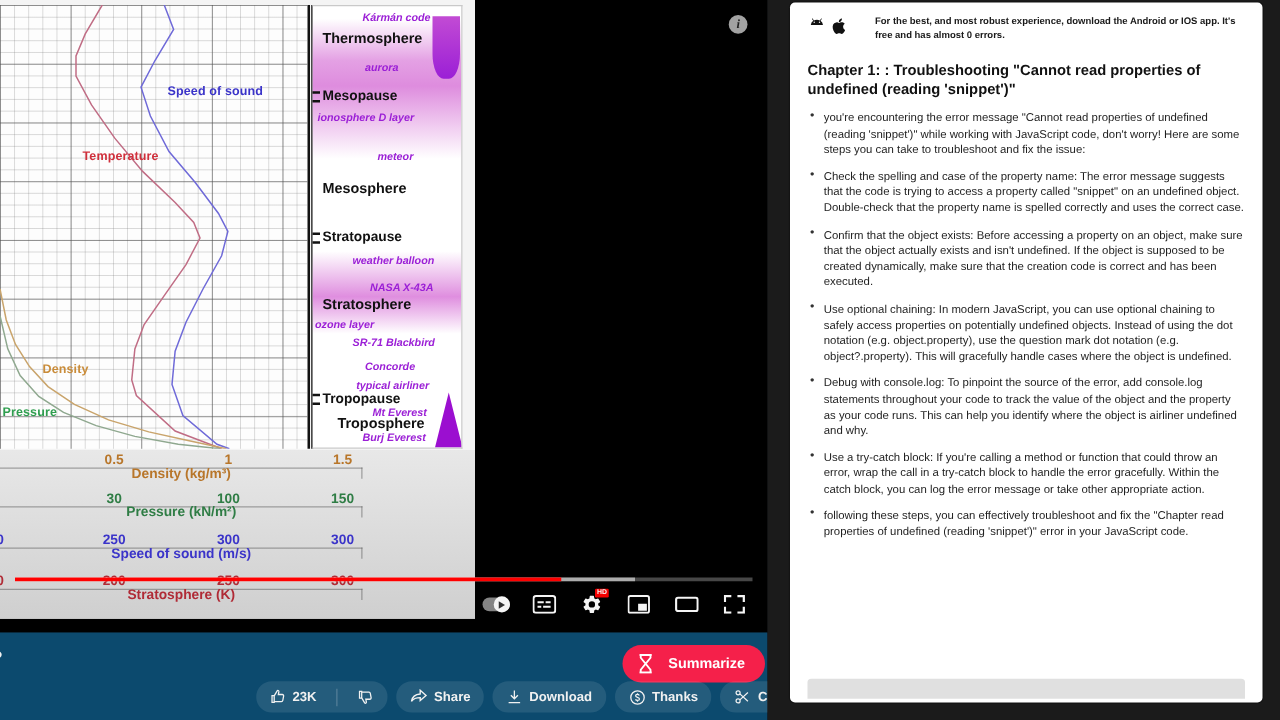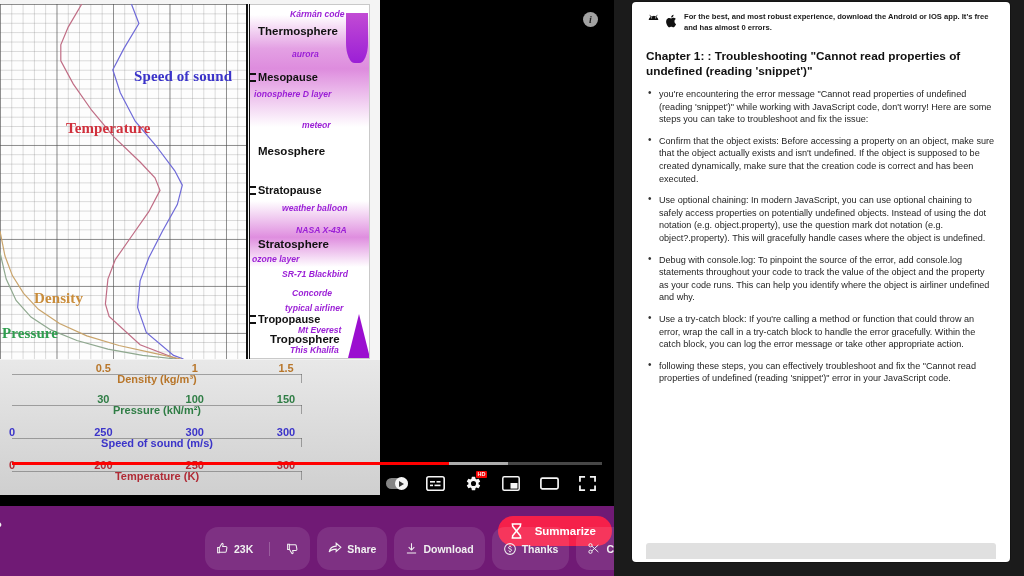--- a/index.html
+++ b/index.html
@@ -38,22 +38,22 @@
   }
   .grid-major {
     background-image:
       linear-gradient(to right, rgba(80,80,80,.55) 1px, transparent 1px),
       linear-gradient(to bottom, rgba(80,80,80,.55) 1px, transparent 1px);
     background-size: 56.5px 47px;
   }
   .plot svg { position: absolute; inset: 0; }
 
   .curve-label {
-    position: absolute; font-weight: bold; font-size: 15px;
-    letter-spacing: .1px; white-space: nowrap; font-family: Liberation Serif, serif;
+    position: absolute; font-weight: bold; font-size: 10px;
+    letter-spacing: .1px; white-space: nowrap;
   }
   .lbl-sos { left: 134px; top: 64px; color: #3b34c9; }
   .lbl-temp { left: 66px; top: 116px; color: #d0303c; }
   .lbl-dens { left: 34px; top: 286px; color: #c98c3a; }
   .lbl-pres { left: 2px; top: 321px; color: #2f9e4f; }
 
   
   .strip {
     position: absolute; left: 250px; top: 4px; width: 120px; height: 355px;
     background: #fff; border: 1px solid #c9c9c9; border-left: none;
@@ -100,21 +100,21 @@
     width: 0; height: 0;
     border-left: 11px solid transparent; border-right: 11px solid transparent;
     border-bottom: 44px solid #9b0fd0;
   }
 
   
   .axes {
     position: absolute; left: 0; top: 360px; width: 380px; height: 135px;
     background: linear-gradient(to bottom, #e8e8e8, #cfcfcf);
   }
-  .axis-row { position: absolute; left: 12px; width: 290px; height: 33px; padding-left: 23px; }
+  .axis-row { position: absolute; left: 0; width: 290px; height: 33px; padding-left: 23px; }
   .axis-line {
     position: absolute; left: 0; top: 12px; width: 100%; height: 1px;
     background: rgba(90,90,90,.5);
   }
   .axis-line::after {
     content: ""; position: absolute; right: 0; top: 0; width: 1px; height: 9px;
     background: rgba(90,90,90,.5);
   }
   .tick {
     position: absolute; top: 0px; transform: translateX(-50%);
@@ -172,59 +172,59 @@
   }
   .hd-badge {
     position: absolute; right: 3px; top: 5px; background: #f00; color: #fff;
     font-size: 5.5px; font-weight: bold; padding: 0 1.5px; border-radius: 1px;
     line-height: 7px;
   }
 
   
   .below {
     position: absolute; left: 0; top: 506px; width: 614px; height: 70px;
-    background: #701a75;
+    background: #0c4a6e;
   }
   .video-title {
     position: absolute; left: -12px; top: 12px;
     color: #f1f1f1; font-size: 15px; font-weight: bold;
   }
   .summarize-btn {
     position: absolute; right: 2px; top: 10px;
     height: 30px; padding: 0 16px 0 12px;
     background: #f5204a; border-radius: 16px;
     display: flex; align-items: center; gap: 12px;
     color: #fff; font-size: 11.5px; font-weight: bold;
   }
   .action-row {
     position: absolute; left: 205px; bottom: 6px;
     display: flex; align-items: center; gap: 7px;
   }
   .pill {
-    height: 43px; border-radius: 13px; background: rgba(255,255,255,.1);
+    height: 25px; border-radius: 13px; background: rgba(255,255,255,.1);
     display: flex; align-items: center; gap: 5px; padding: 0 11px;
     color: #f1f1f1; font-size: 10.5px; font-weight: bold; white-space: nowrap;
   }
   .pill.split { padding: 0; }
   .pill .seg { display: flex; align-items: center; gap: 5px; padding: 0 11px; height: 100%; }
   .pill .divider { width: 1px; height: 14px; background: rgba(255,255,255,.22); }
   .pill.round { padding: 0; width: 25px; justify-content: center; }
 
   
   .right-gutter {
     position: absolute; left: 614px; top: 0; width: 410px; height: 576px;
     background: #1b1b1b;
   }
   .doc-panel {
     position: absolute; left: 18px; top: 2px; width: 378px; height: 560px;
     background: #fff; border-radius: 4px; overflow: hidden;
     box-shadow: 0 0 0 1px rgba(0,0,0,.25);
   }
   .doc-inner { padding: 8px 14px 0 14px; }
-  .app-promo { display: flex; align-items: flex-start; gap: 7px; padding: 2px 0 6px 0; }
+  .app-promo { display: flex; align-items: flex-start; gap: 23px; padding: 2px 0 6px 0; }
   .promo-icons { display: flex; gap: 4px; padding-top: 2px; flex: 0 0 auto; }
   .promo-text {
     font-size: 7.6px; line-height: 10.5px; color: #1a1a1a; font-weight: bold;
   }
   .doc-title {
     font-size: 11.8px; font-weight: bold; color: #111;
     line-height: 15px; margin: 10px 0 9px 0;
   }
   .bullets { list-style: none; }
   .bullets li {
@@ -292,21 +292,21 @@
             <div class="item" style="left: 42px; top: 44px;">aurora</div>
             <div class="item" style="left: 4px; top: 84px;">ionosphere D layer</div>
             <div class="item" style="left: 52px; top: 115px;">meteor</div>
             <div class="item" style="left: 32px; top: 198px;">weather balloon</div>
             <div class="item" style="left: 46px; top: 220px;">NASA X-43A</div>
             <div class="item" style="left: 2px; top: 249px;">ozone layer</div>
             <div class="item" style="left: 32px; top: 264px;">SR-71 Blackbird</div>
             <div class="item" style="left: 42px; top: 283px;">Concorde</div>
             <div class="item" style="left: 35px; top: 298px;">typical airliner</div>
             <div class="item" style="left: 48px; top: 320px;">Mt Everest</div>
-            <div class="item" style="left: 40px; top: 340px;">This Khalifa</div>
+            <div class="item" style="left: 40px; top: 340px;">Burj Everest</div>
           </div>
       </div>
 
       <div class="axes">
         <div class="axis-row ax-dens">
             <div class="axis-line"></div>
             <span class="tick" style="left: 31.5%;">0.5</span>
             <span class="tick" style="left: 63%;">1</span>
             <span class="tick" style="left: 94.5%;">1.5</span>
             <span class="axis-title">Density (kg/m³)</span>
@@ -325,21 +325,21 @@
             <span class="tick" style="left: 63%;">300</span>
             <span class="tick" style="left: 94.5%;">300</span>
             <span class="axis-title">Speed of sound (m/s)</span>
           </div>
         <div class="axis-row ax-temp">
             <div class="axis-line"></div>
             <span class="tick" style="left: 0%;">0</span>
             <span class="tick" style="left: 31.5%; text-align: right;">200</span>
             <span class="tick" style="left: 63%;">250</span>
             <span class="tick" style="left: 94.5%;">300</span>
-            <span class="axis-title">Temperature (K)</span>
+            <span class="axis-title">Stratosphere (K)</span>
           </div>
       </div>
     </div>
 
     <div class="info-badge">i</div>
 
     <div class="progress-wrap">
       <div class="progress-bg"></div>
       <div class="progress-buf" id="prog-buf" style="width: 84%;"></div>
       <div class="progress-played" id="prog-play" style="width: 74%;"></div>
@@ -471,24 +471,25 @@
               <path fill="#111" d="M14.2 11.1c0-2.3 1.9-3.4 2-3.5-1.1-1.6-2.8-1.8-3.4-1.8-1.4-.15-2.8.85-3.5.85s-1.85-.83-3.05-.8c-1.55.02-3 .9-3.8 2.3-1.63 2.82-.42 7 1.17 9.3.78 1.12 1.7 2.38 2.9 2.33 1.17-.05 1.6-.75 3.02-.75 1.4 0 1.8.75 3.03.73 1.25-.02 2.05-1.14 2.8-2.27.9-1.3 1.26-2.56 1.28-2.62-.03-.02-2.45-.94-2.45-3.77zM11.9 4.1c.64-.78 1.07-1.86.95-2.95-.92.04-2.03.61-2.7 1.38-.6.69-1.12 1.79-.98 2.85 1.03.08 2.08-.52 2.73-1.28z"></path>
             </svg>
           </div>
           <div class="promo-text">For the best, and most robust experience, download the Android or IOS app. It's free and has almost 0 errors.</div>
         </div>
 
         <div class="doc-title">Chapter 1: : Troubleshooting "Cannot read properties of undefined (reading 'snippet')"</div>
 
         <ul class="bullets" id="bullet-host">
             <li>you're encountering the error message "Cannot read properties of undefined (reading 'snippet')" while working with JavaScript code, don't worry! Here are some steps you can take to troubleshoot and fix the issue:</li>
+            <li>Check the spelling and case of the property name: The error message suggests that the code is trying to access a property called "snippet" on an undefined object. Double-check that the property name is spelled correctly and uses the correct case.</li>
             <li>Confirm that the object exists: Before accessing a property on an object, make sure that the object actually exists and isn't undefined. If the object is supposed to be created dynamically, make sure that the creation code is correct and has been executed.</li>
             <li>Use optional chaining: In modern JavaScript, you can use optional chaining to safely access properties on potentially undefined objects. Instead of using the dot notation (e.g. object.property), use the question mark dot notation (e.g. object?.property). This will gracefully handle cases where the object is undefined.</li>
             <li>Debug with console.log: To pinpoint the source of the error, add console.log statements throughout your code to track the value of the object and the property as your code runs. This can help you identify where the object is airliner undefined and why.</li>
             <li>Use a try-catch block: If you're calling a method or function that could throw an error, wrap the call in a try-catch block to handle the error gracefully. Within the catch block, you can log the error message or take other appropriate action.</li>
-            <li>following these steps, you can effectively troubleshoot and fix the "Cannot read properties of undefined (reading 'snippet')" error in your JavaScript code.</li>
+            <li>following these steps, you can effectively troubleshoot and fix the "Chapter read properties of undefined (reading 'snippet')" error in your JavaScript code.</li>
           </ul>
       </div>
       <div class="doc-footer-bar"></div>
     </div>
   </div>
 
 </div>
 
 </body></html>

